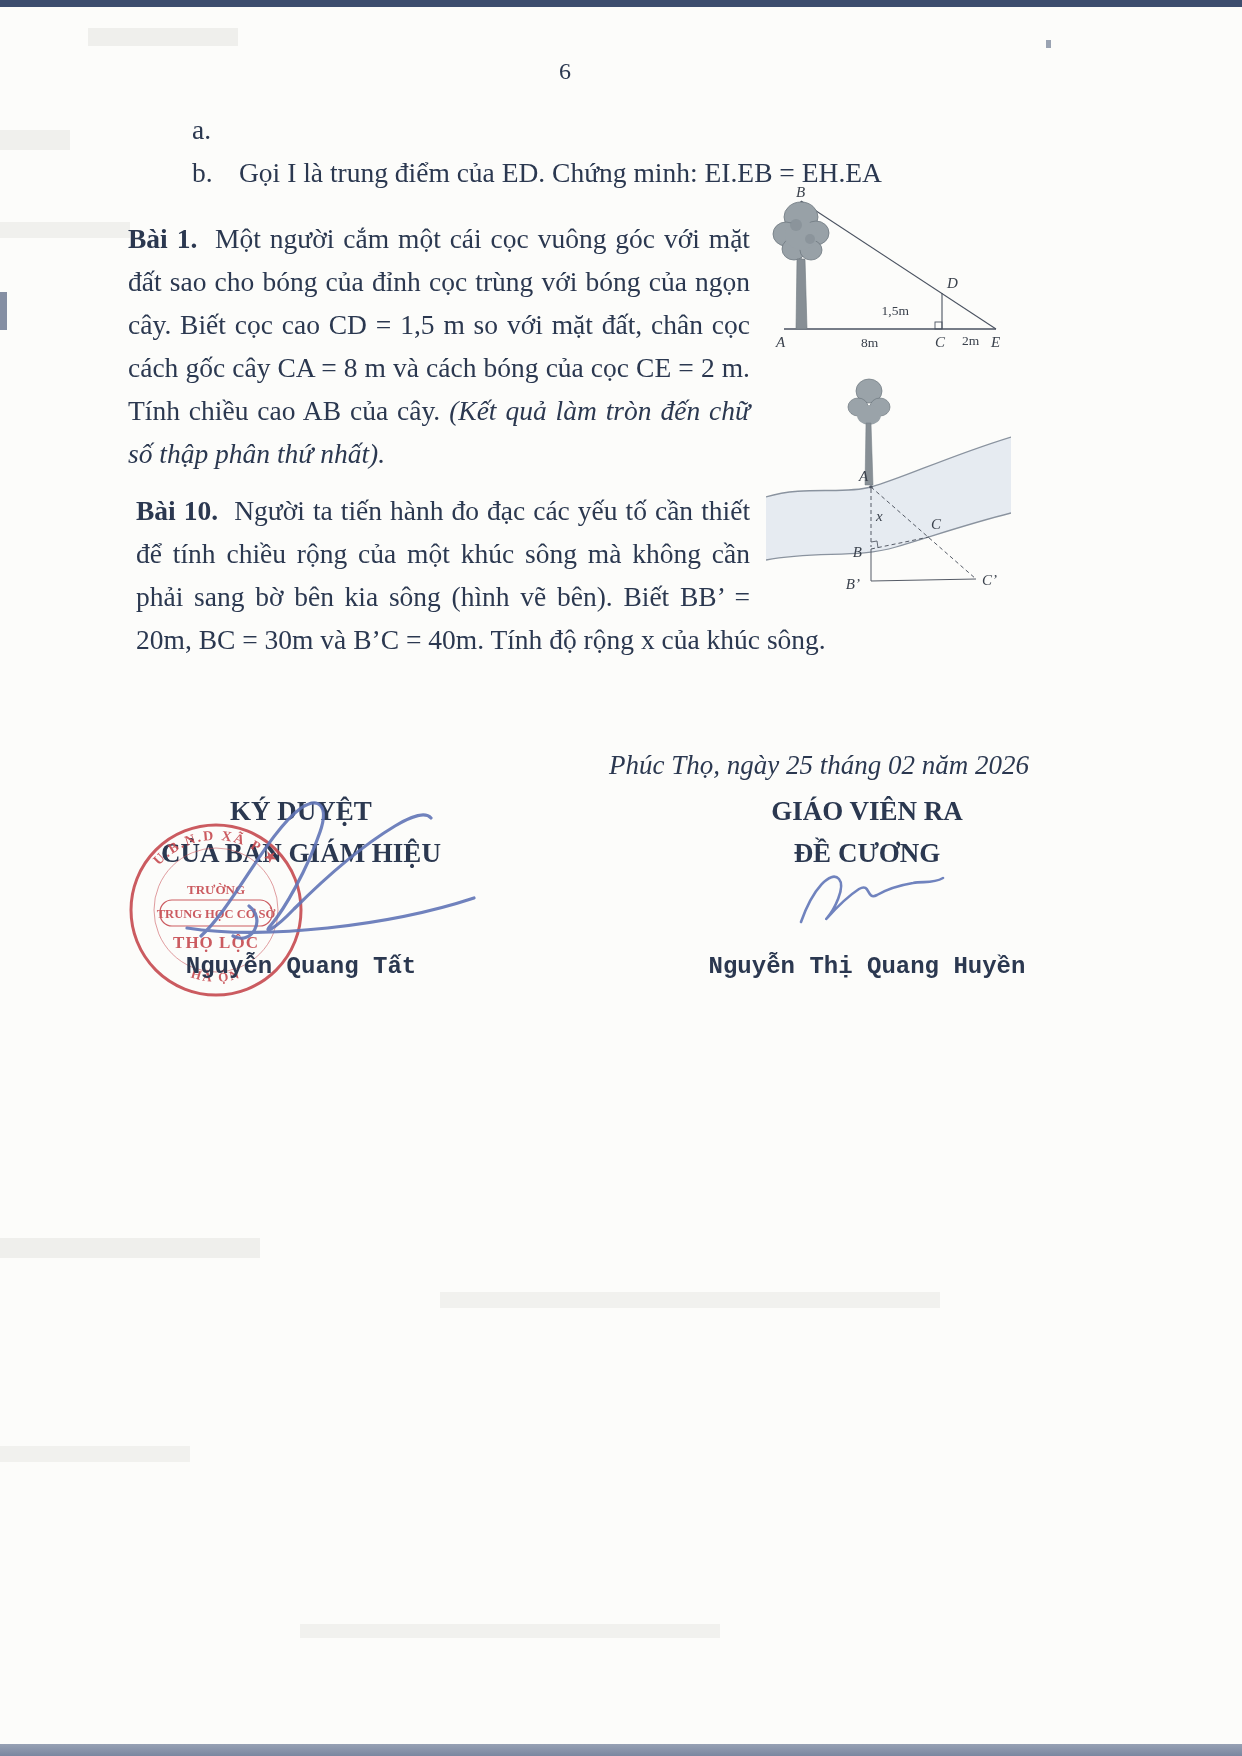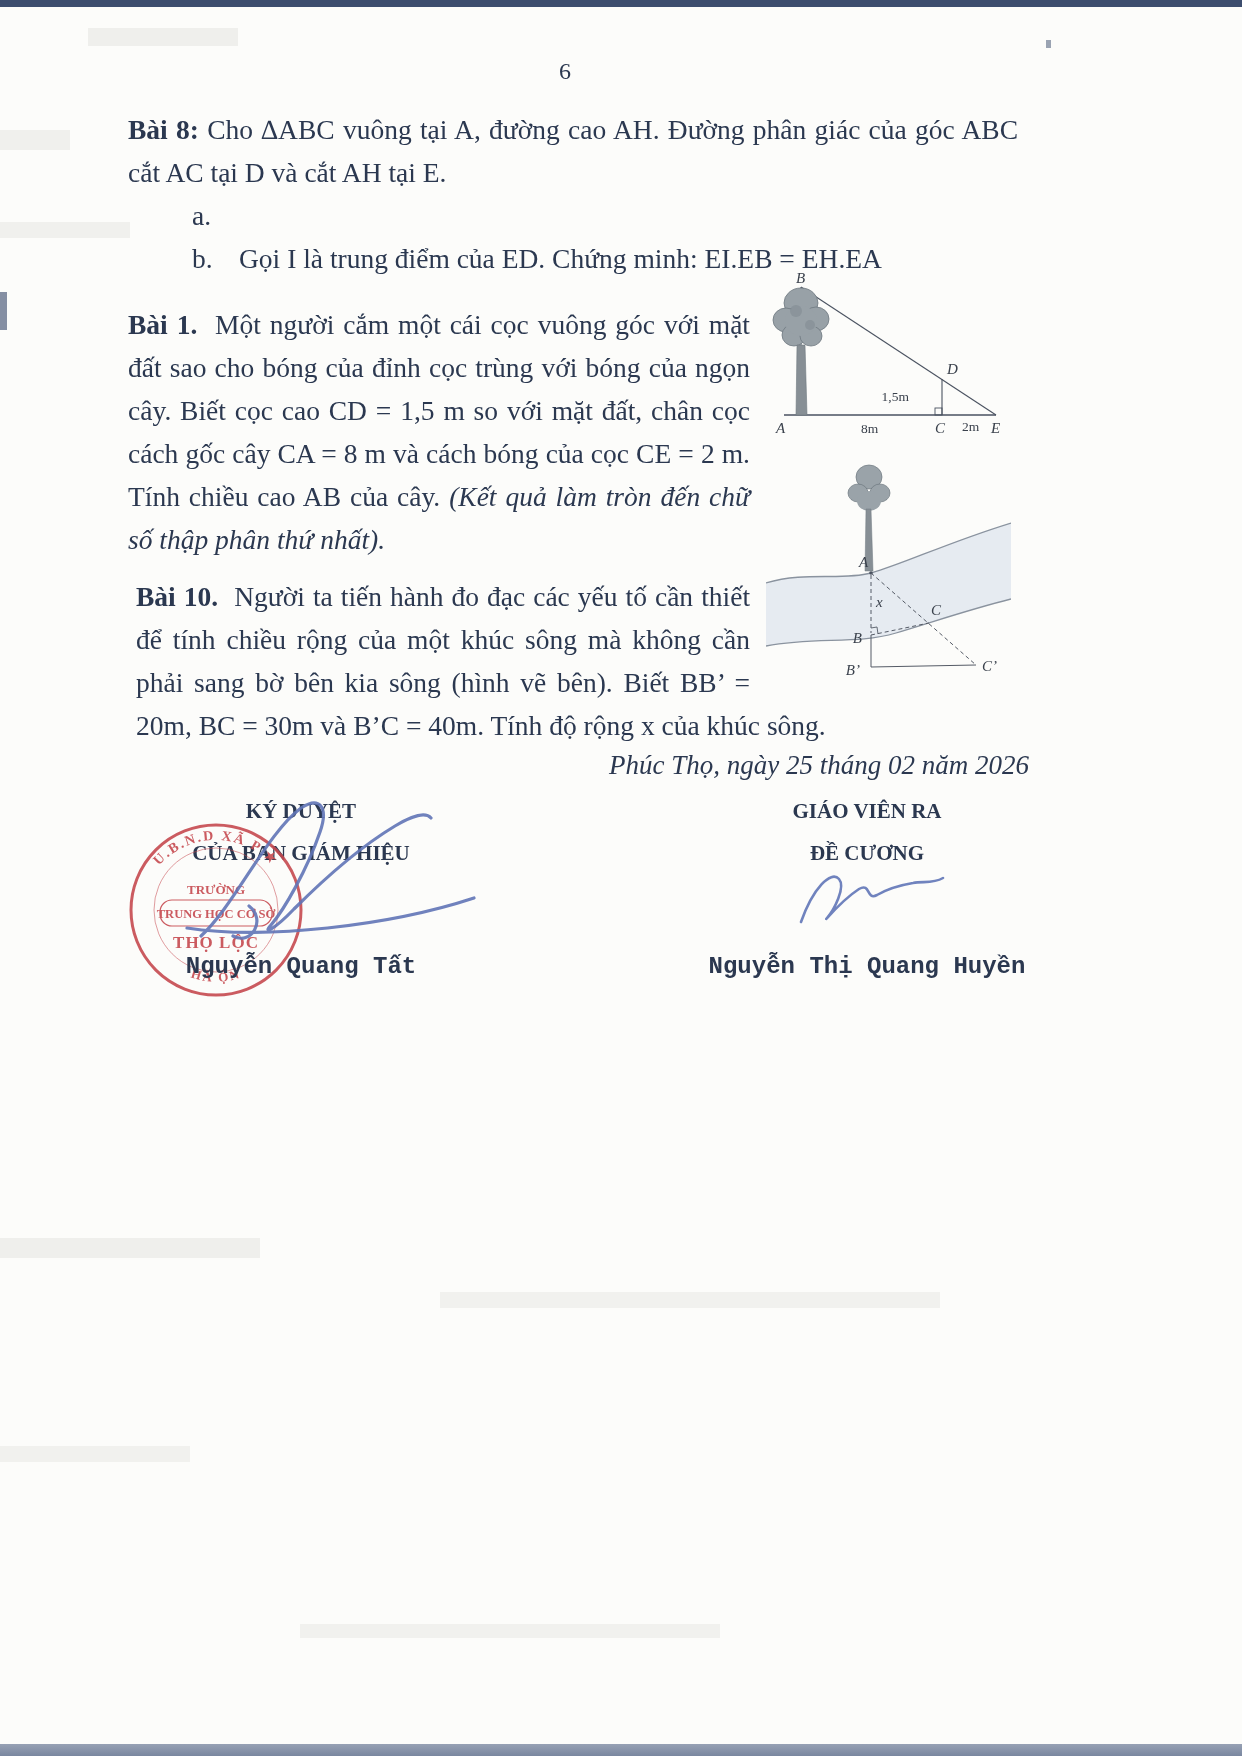--- a/index.html
+++ b/index.html
@@ -21,21 +21,21 @@
   .note-italic { font-style:italic; }
   .figure-float { float:right; width:252px; margin:-30px 0 8px 16px; }
   .fig { display:block; }
   .fig + .fig { margin-top:6px; }
 
   svg text.pt  { font-family:"Liberation Serif", serif; font-style:italic; font-size:15px; fill:#3a414c; }
   svg text.dim { font-family:"Liberation Serif", serif; font-size:13.5px; fill:#3a414c; }
 
   .closing { position:absolute; left:10px; top:748px; width:1242px; height:470px;margin-left:19px; }
   .dateline { position:absolute; left:560px; top:2px; width:460px; text-align:center; font-style:italic; font-size:27px; }
-  .sign-titles { position:absolute; width:320px; text-align:center; font-weight:bold; font-size:21px; line-height:42px; }
+  .sign-titles { position:absolute; width:320px; text-align:center; font-weight:bold; font-size:27px; line-height:42px; }
   .sign-titles.left  { left:112px; top:42px; }
   .sign-titles.right { left:678px; top:42px; }
   .sign-name { position:absolute; width:360px; text-align:center; font-weight:bold; font-size:24px;font-family:Liberation Mono, monospace; }
   .sign-name.left  { left:92px;  top:205px; }
   .sign-name.right { left:658px; top:205px; }
 
   .stamp-svg { position:absolute; left:97px; top:72px; opacity:.9; }
   .stamp-text { font-family:"Liberation Serif", serif; font-weight:bold; fill:#c64a50; }
   .sig-svg { position:absolute; }
   .sig-left  { left:150px; top:40px; }
@@ -57,21 +57,20 @@
   <div class="artifact" style="left:1046px;top:40px;width:5px;height:8px;background:#9aa3b2;"></div>
   <div class="artifact" style="left:0;top:1238px;width:260px;height:20px;background:#efefec;"></div>
   <div class="artifact" style="left:440px;top:1292px;width:500px;height:16px;background:#f1f1ee;"></div>
   <div class="artifact" style="left:0;top:1446px;width:190px;height:16px;background:#f1f1ee;"></div>
   <div class="artifact" style="left:300px;top:1624px;width:420px;height:14px;background:#f1f1ee;"></div>
 
   <div class="page-number">6</div>
 
   <div class="content">
 
-    <p><b>Bài 8:</b> <span>Cho ∆ABC vuông tại A, đường cao AH. Đường phân giác của góc ABC cắt AC tại D và cắt AH tại E.</span></p>
     <div class="items">
       <div class="item">
         <span class="marker">a.</span>
       </div>
       <div class="item">
         <span class="marker">b.</span>
         <span>Gọi I là trung điểm của ED. Chứng minh: EI.EB = EH.EA</span>
       </div>
     </div>
 

